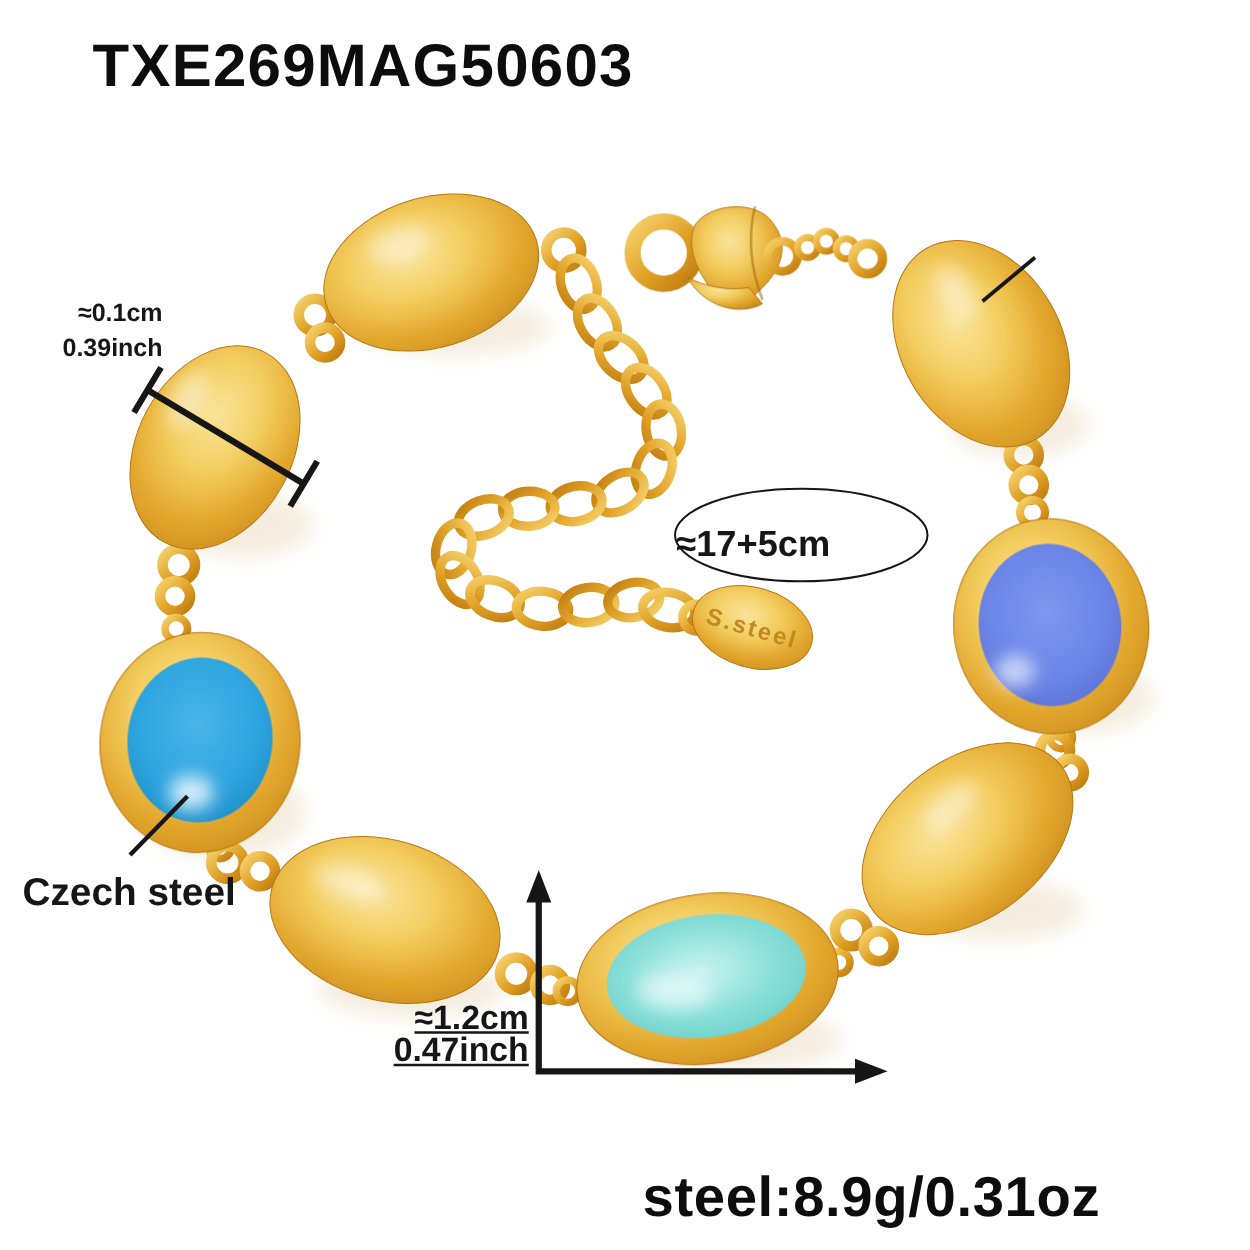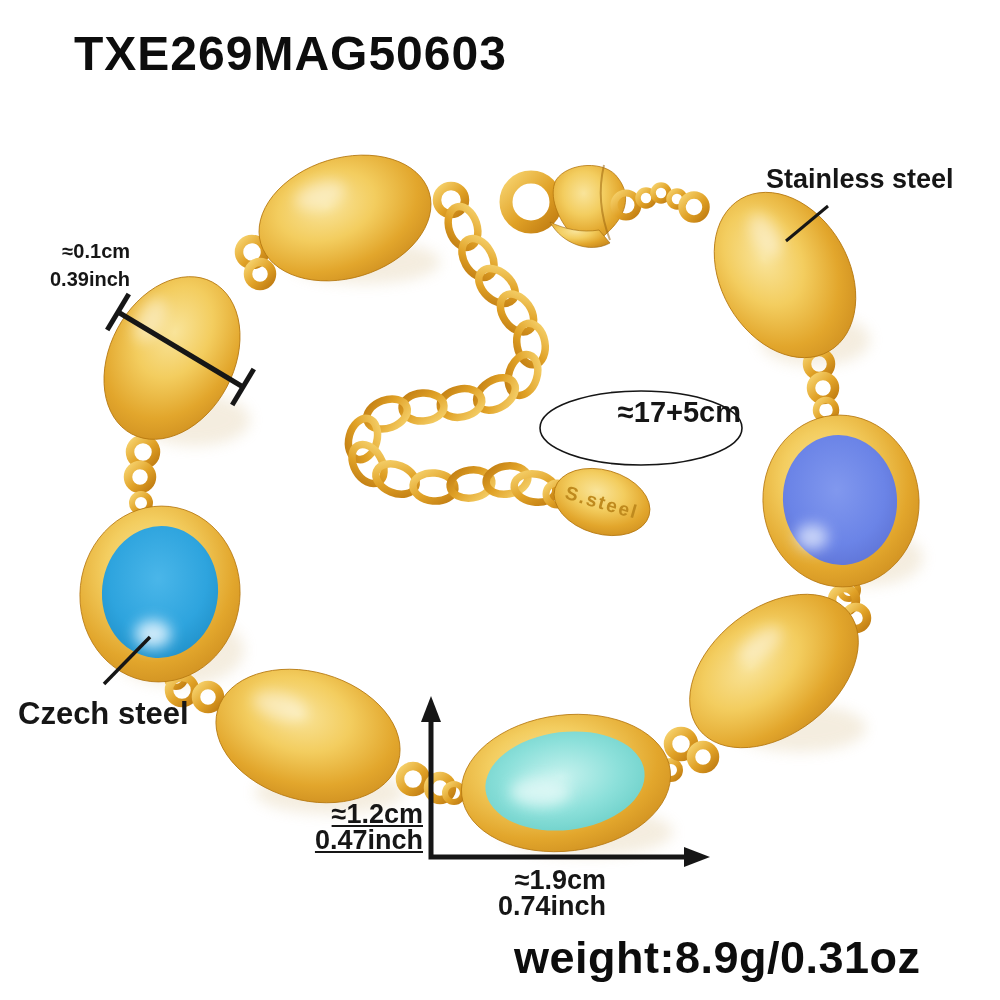--- a/index.html
+++ b/index.html
@@ -3,21 +3,21 @@
 <meta charset="utf-8">
 <style>
   html,body{margin:0;padding:0;background:#ffffff;}
   #stage{position:relative;width:1000px;height:1000px;background:#ffffff;overflow:hidden;
          font-family:"Liberation Sans",sans-serif;}
   #stage svg{position:absolute;left:0;top:0;}
   .t{position:absolute;color:#161616;font-weight:700;white-space:nowrap;text-align:right;}
   #title{left:74px;top:26px;font-size:48px;letter-spacing:1px;color:#0d0d0d;}
   #material{left:766px;top:164px;font-size:27px;}
   #dim-bead{left:50px;top:237px;font-size:20px;line-height:28px;}
-  #dim-length{left:541px;top:396px;width:200px;text-align:right;font-size:29px;line-height:32px;}
+  #dim-length{left:541px;top:420px;width:200px;text-align:left;font-size:29px;line-height:32px;}
   #dim-length .l2{font-size:27px;}
   #stone-label{left:18px;top:696px;font-size:31px;}
   #dim-h{left:289px;top:801px;width:134px;text-align:right;font-size:27px;line-height:26px;text-decoration:underline;}
   #dim-w{left:498px;top:867px;font-size:27px;line-height:26px;}
   #weight{left:514px;top:932px;font-size:45px;letter-spacing:0.5px;color:#0d0d0d;}
 </style>
 </head>
 <body>
 
 <div id="stage">
@@ -168,31 +168,26 @@
     <path stroke-width="3" d="M 828,206 L 786,241"></path>
     <path stroke-width="3.5" d="M 150,637 L 104,684"></path>
     <ellipse stroke-width="1.6" cx="641" cy="428" rx="101" ry="37"></ellipse>
     <polyline stroke-width="5" points="431,719 431,857 688,857"></polyline>
     <polygon fill="#161616" stroke="none" points="431,696 421,722 441,722"></polygon>
     <polygon fill="#161616" stroke="none" points="710,857 684,847 684,867"></polygon>
   </g>
 </svg>
 
   <div class="t" id="title">TXE269MAG50603</div>
-  <div class="t" id="material">Stainless steel</div>
   <div class="t" id="dim-bead">
     <div>≈0.1cm</div>
     <div>0.39inch</div>
   </div>
   <div class="t" id="dim-length">
     <div>≈17+5cm</div>
   </div>
   <div class="t" id="stone-label">Czech steel</div>
   <div class="t" id="dim-h">
     <div>≈1.2cm</div>
     <div>0.47inch</div>
   </div>
-  <div class="t" id="dim-w">
-    <div>≈1.9cm</div>
-    <div>0.74inch</div>
-  </div>
-  <div class="t" id="weight">weight:8.9g/0.31oz</div>
+  <div class="t" id="weight">steel:8.9g/0.31oz</div>
 </div>
 
 </body></html>

